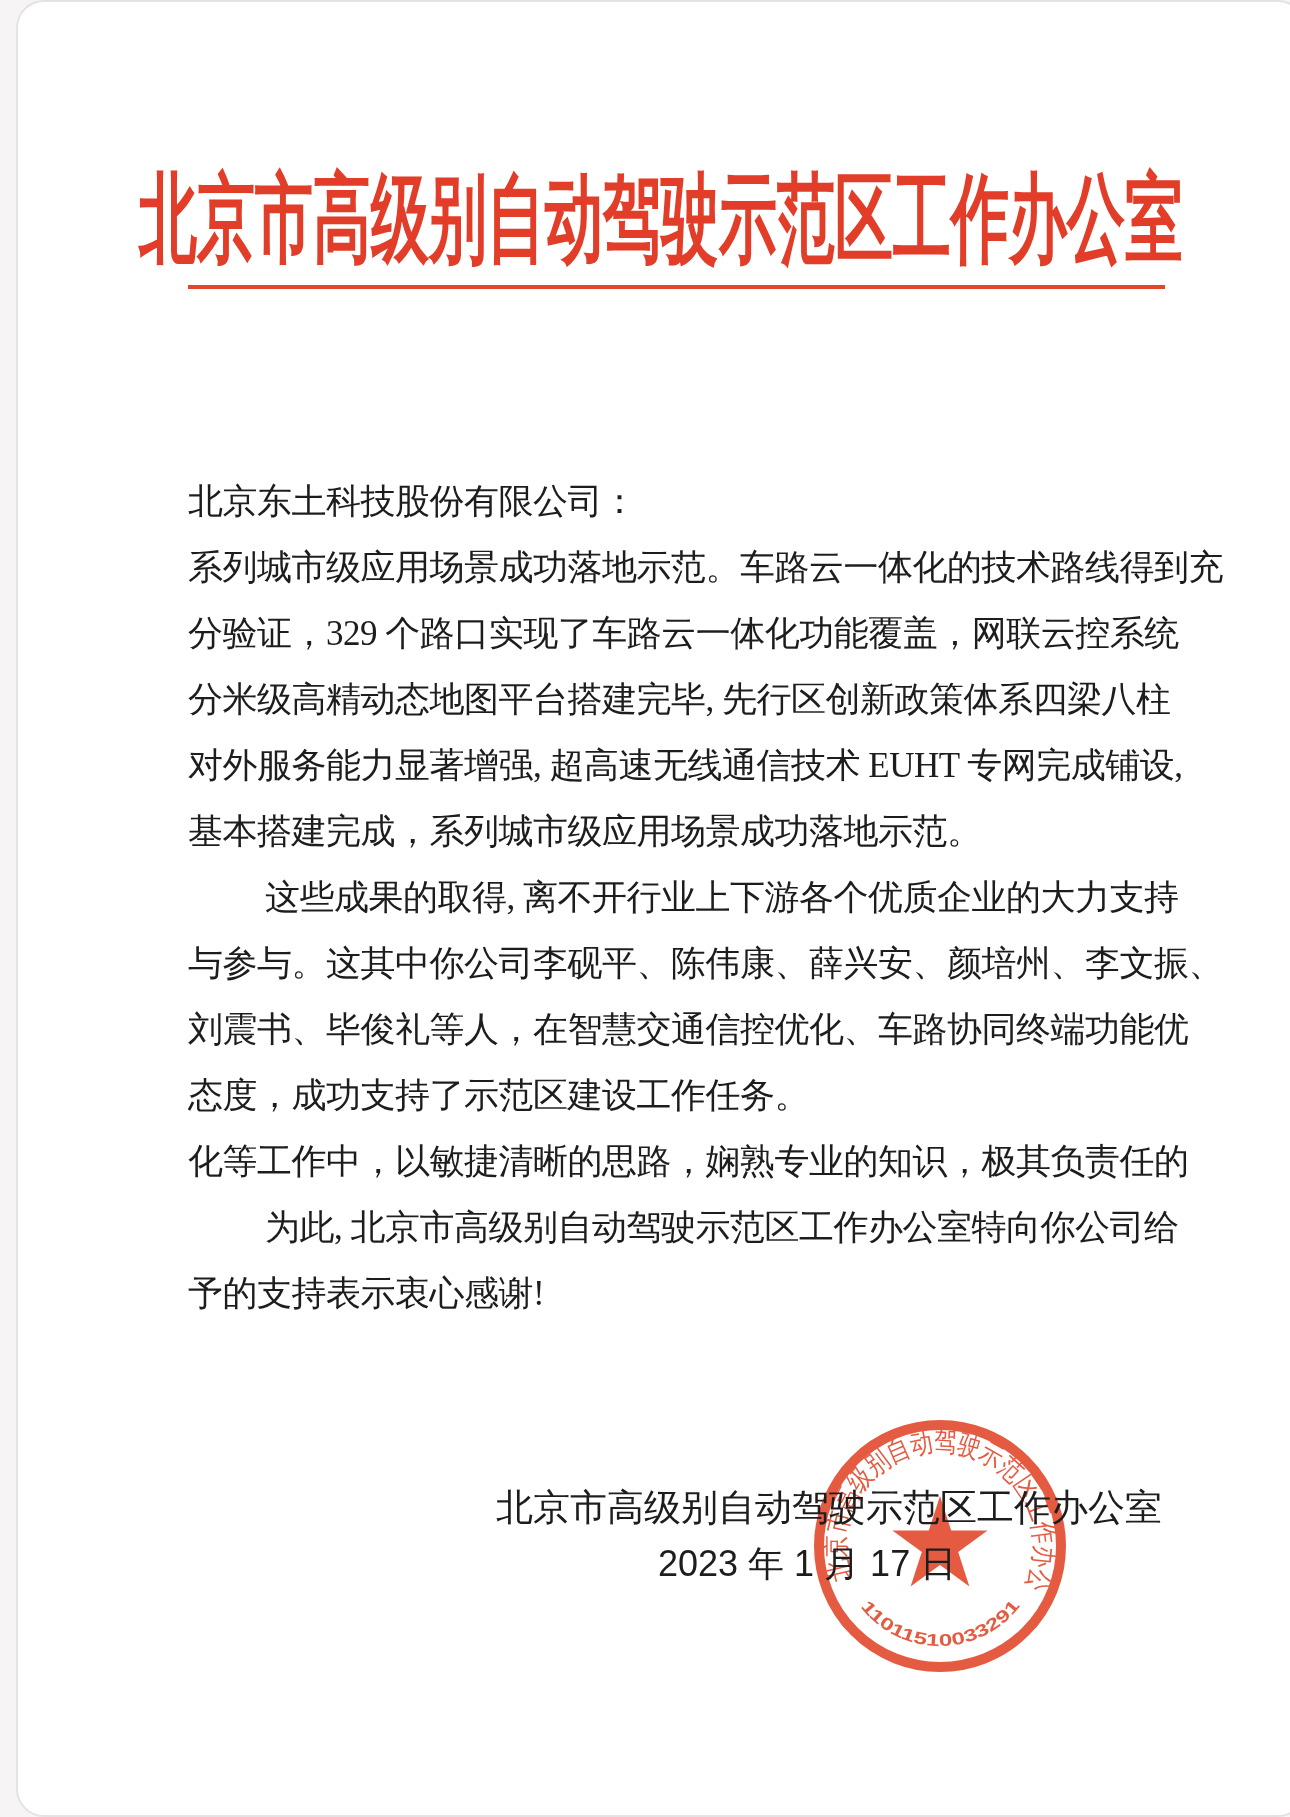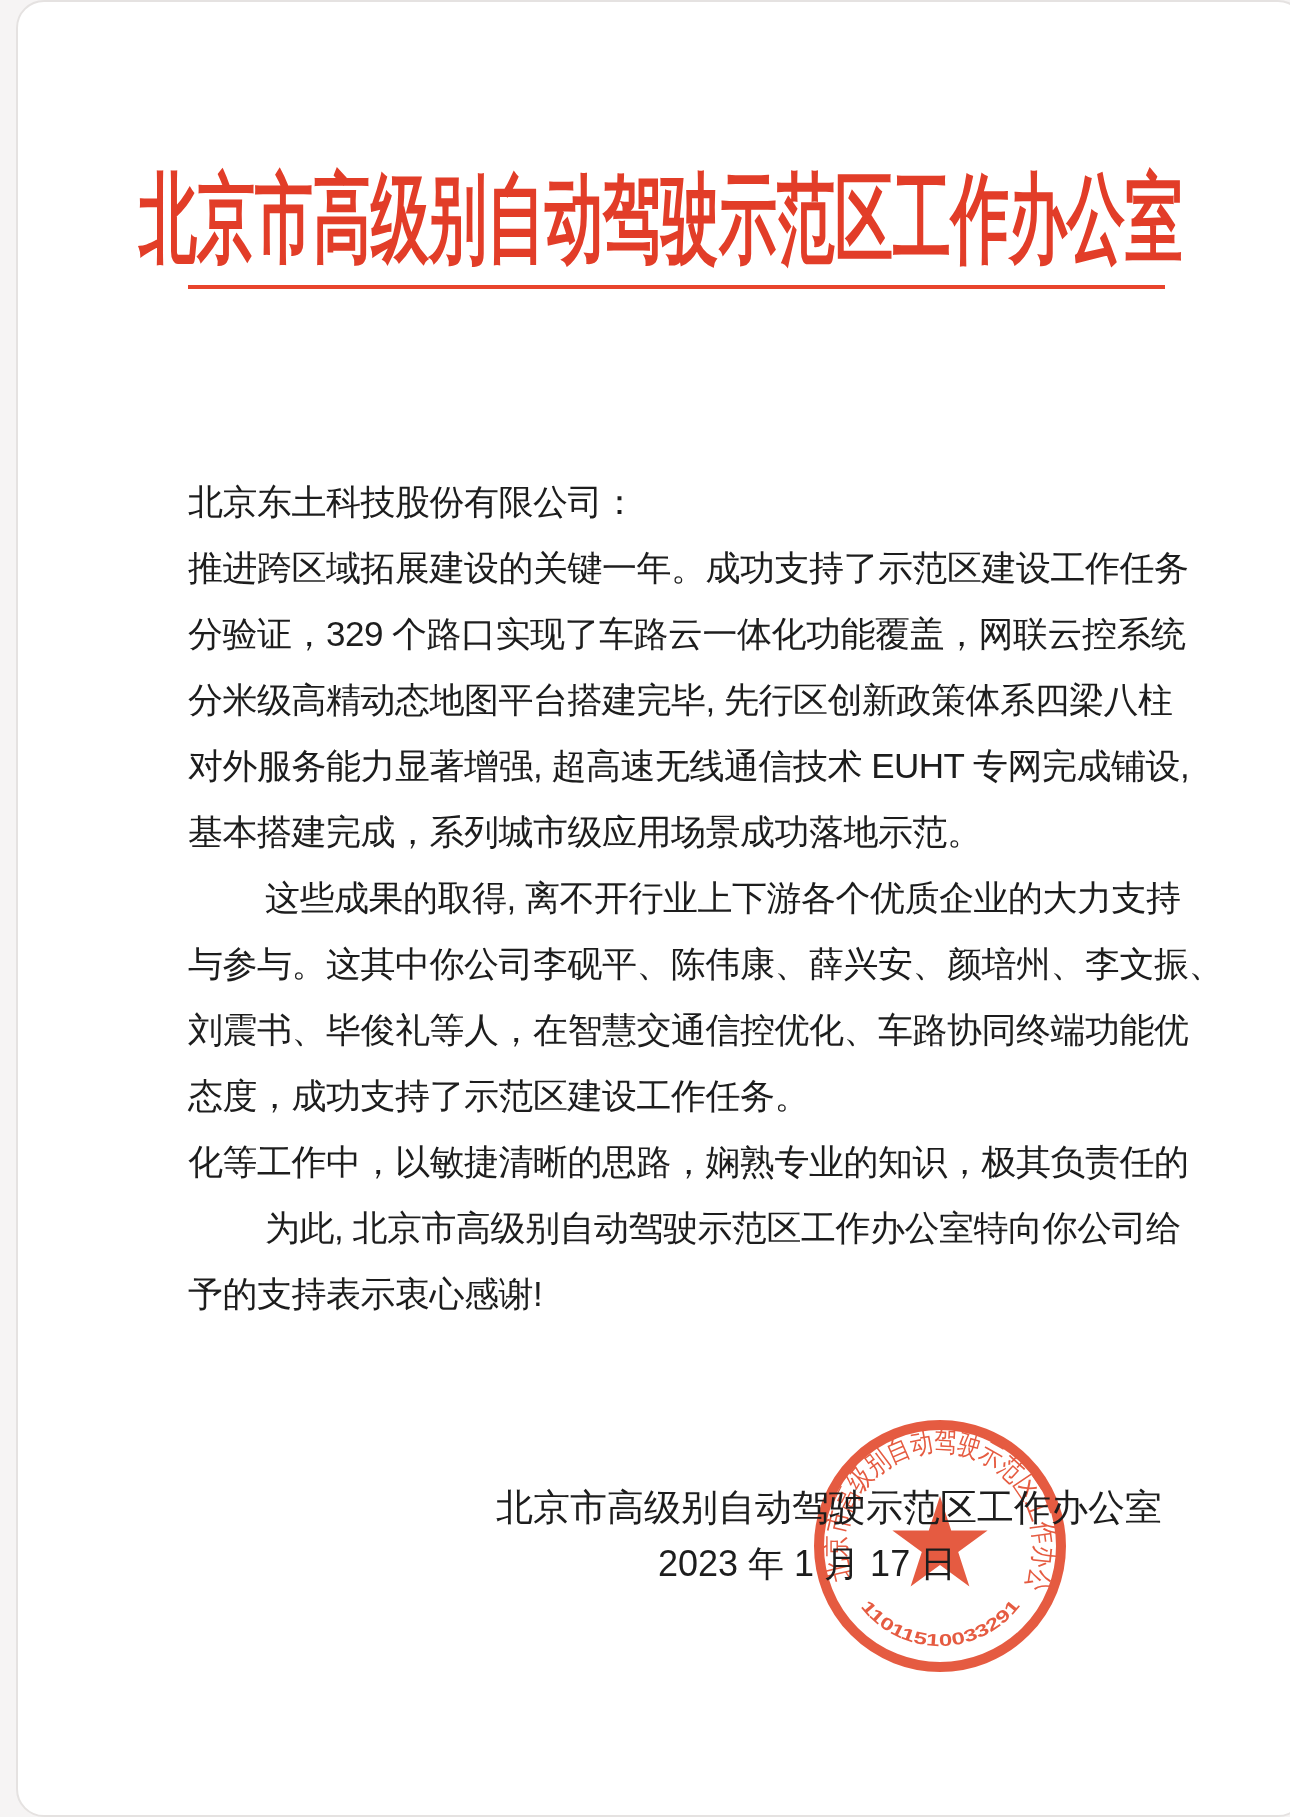--- a/index.html
+++ b/index.html
@@ -45,20 +45,21 @@
   }
   .body-text {
     position:absolute; top:467px; left:170px; width:990px;
     color:var(--text_black);
     z-index:1;
   }
   .body-line {
     height:66px; line-height:66px;
     font-size:35px; letter-spacing:-0.5px;
     white-space:nowrap;
+    font-family:Liberation Serif, serif;
   }
   .body-line.indent { text-indent:77px; }
   .signature-line {
     position:absolute; top:1484px; right:142px;
     font-size:37px; line-height:44px;
     color:var(--text_black);
     white-space:nowrap;
     z-index:2;
   }
   .date-line {
@@ -101,21 +102,21 @@
         <textPath href="#sealArcTop" textLength="396" lengthAdjust="spacingAndGlyphs">北京市高级别自动驾驶示范区工作办公室</textPath>
       </text>
       <text font-size="17" font-weight="bold">
         <textPath href="#sealArcBottom" startOffset="4" textLength="185" lengthAdjust="spacingAndGlyphs">11011510033291</textPath>
       </text>
     </svg>
   </div>
 
   <div class="body-text">
     <div class="body-line">北京东土科技股份有限公司：</div>
-    <div class="body-line">推进跨区域拓展建设的关键一年。成功支持了示范区建设工作任务</div>
+    <div class="body-line">系列城市级应用场景成功落地示范。车路云一体化的技术路线得到充</div>
     <div class="body-line">分验证，329 个路口实现了车路云一体化功能覆盖，网联云控系统</div>
     <div class="body-line">分米级高精动态地图平台搭建完毕, 先行区创新政策体系四梁八柱</div>
     <div class="body-line">对外服务能力显著增强, 超高速无线通信技术 EUHT 专网完成铺设,</div>
     <div class="body-line">基本搭建完成，系列城市级应用场景成功落地示范。</div>
     <div class="body-line indent">这些成果的取得, 离不开行业上下游各个优质企业的大力支持</div>
     <div class="body-line">与参与。这其中你公司李砚平、陈伟康、薛兴安、颜培州、李文振、</div>
     <div class="body-line">刘震书、毕俊礼等人，在智慧交通信控优化、车路协同终端功能优</div>
     <div class="body-line">态度，成功支持了示范区建设工作任务。</div>
     <div class="body-line">化等工作中，以敏捷清晰的思路，娴熟专业的知识，极其负责任的</div>
     <div class="body-line indent">为此, 北京市高级别自动驾驶示范区工作办公室特向你公司给</div>

